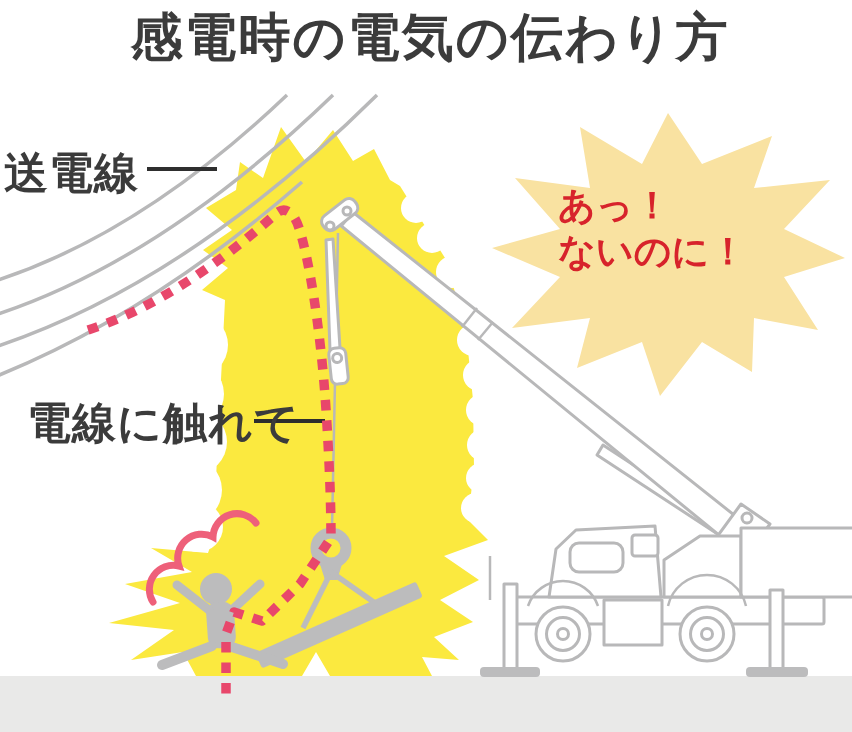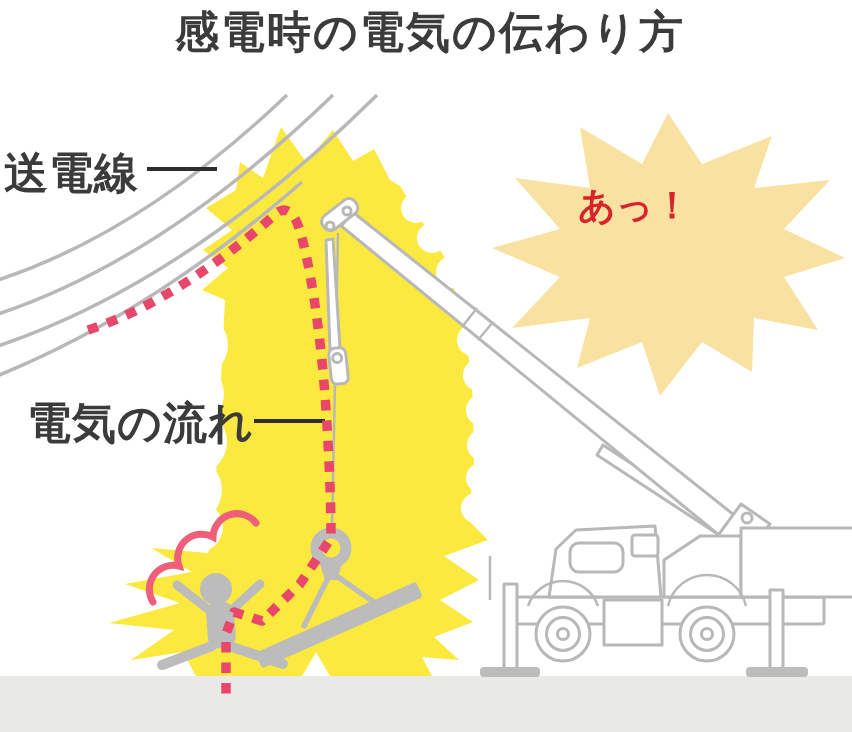--- a/index.html
+++ b/index.html
@@ -1,26 +1,26 @@
 <!DOCTYPE html>
 <html style="--background: #ffffff; --ground: #e9e9e8; --burst-yellow: #fbe93f; --bubble-cream: #f9e2a1; --bubble-text-red: #d7232b; --dash-pink-red: #e8476b; --spark-pink: #ee607a; --outline-gray: #b8b8b9; --solid-gray: #bcbcbd; --label-dark: #3b3b3b; --pointer-line: #2e2e2e;"><head>
 <meta charset="utf-8">
 <style>
   html,body{margin:0;padding:0;background:#fff;}
   #stage{position:relative;width:852px;height:732px;overflow:hidden;background:var(--background,#fff);
          font-family:"DejaVu Sans",sans-serif;}
   #art{position:absolute;left:0;top:0;z-index:1;}
   .txt{position:absolute;z-index:5;color:var(--label-dark,#3b3b3b);white-space:nowrap;}
-  .title{left:8px;right:0;top:3px;text-align:center;font-size:44px;font-weight:600;letter-spacing:2px;}
+  .title{left:8px;right:0;top:3px;text-align:center;font-size:52px;font-weight:600;letter-spacing:2px;}
   .lbl{font-size:44px;font-weight:700;letter-spacing:1px;}
   .lbl-power{left:4px;top:144px;}
   .lbl-flow{left:27px;top:394px;}
   .bubble-text{left:558px;top:183px;font-size:37px;font-weight:700;line-height:46px;
                color:var(--bubble-text-red,#d7232b);}
-  .bubble-text div{white-space:nowrap;margin-left:20px;}
+  .bubble-text div{white-space:nowrap;}
   
   .ground{fill:var(--ground,#e9e9e8);}
   .burst{fill:var(--burst-yellow,#fbe93f);}
   .carve{fill:#ffffff;}
   .pline{stroke:var(--outline-gray,#b8b8b9);stroke-width:3.5;fill:none;}
   .pointer{stroke:var(--pointer-line,#2e2e2e);stroke-width:4;fill:none;}
   .spark{stroke:var(--spark-pink,#ee607a);stroke-width:7;fill:none;stroke-linecap:round;}
   .cr-o{fill:#ffffff;stroke:var(--outline-gray,#b8b8b9);stroke-width:3;stroke-linejoin:round;}
   .cr-t{fill:none;stroke:var(--outline-gray,#b8b8b9);stroke-width:2.5;}
   .cr-s{fill:var(--solid-gray,#bcbcbd);stroke:none;}
@@ -164,18 +164,19 @@
     M 88 330
     C 150 310 215 268 278 212
     C 287 206 295 215 299 228
     C 310 262 320 330 325 395
     C 328 437 331 492 331 538
     L 300 584 L 262 621 L 234 612 L 226 634 L 226 700"></path>
 </svg>
 
 <div class="txt title">感電時の電気の伝わり方</div>
 <div class="txt lbl lbl-power">送電線</div>
-<div class="txt lbl lbl-flow">電気の流れ</div>
+<div class="txt lbl lbl-flow">電線に触れて</div>
 <div class="txt bubble-text">
   <div>あっ！</div>
+  <div>ないのに！</div>
 </div>
 
 </div>
 
 </body></html>

